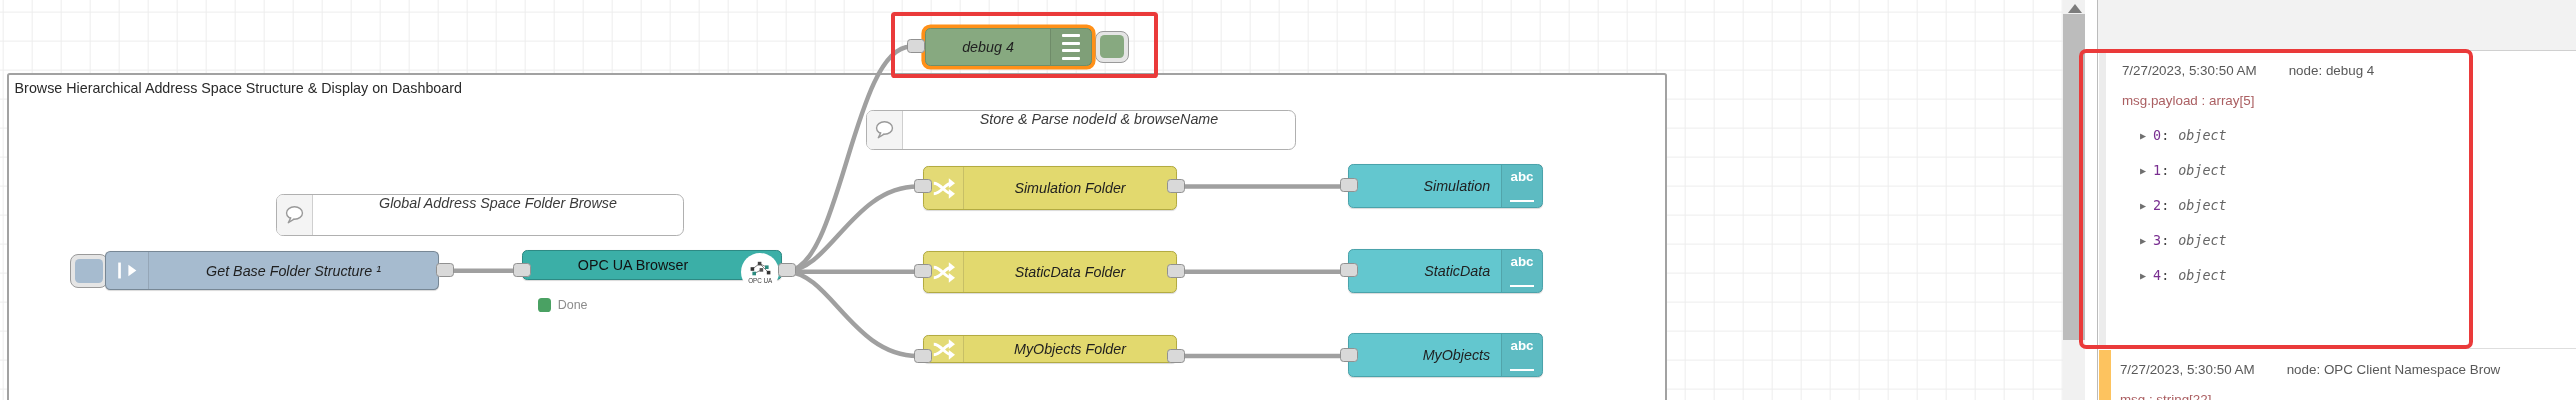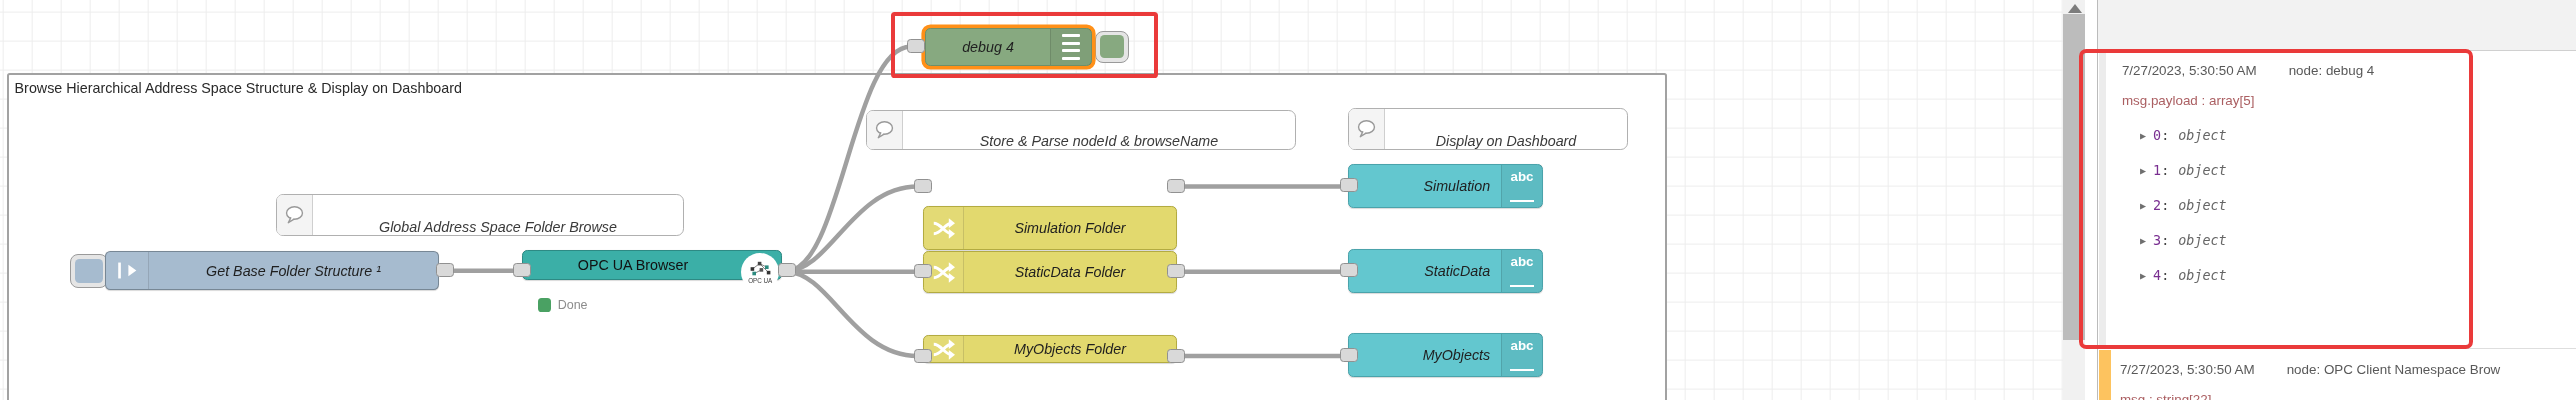--- a/index.html
+++ b/index.html
@@ -20,21 +20,21 @@
 
   .node{position:absolute;box-sizing:border-box;border-radius:5.4px;
     border:1.8px solid rgba(0,0,0,0.28);display:flex;align-items:center;z-index:3;
     box-shadow:0 0.9px 0.9px rgba(0,0,0,0.15);}
   .node .nlabel{flex:1;text-align:center;font-style:italic;font-size:14.3px;color:#1f1f1f;white-space:nowrap;}
   .icon-region{height:100%;display:flex;align-items:center;justify-content:center;box-sizing:border-box;}
   .icon-left{border-right:0.9px solid rgba(0,0,0,0.12);background:rgba(255,255,255,0.05);}
   .icon-right{border-left:0.9px solid rgba(0,0,0,0.12);background:rgba(0,0,0,0.06);}
 
   .comment{position:absolute;box-sizing:border-box;background:#fff;border:1.8px solid #b0b0b0;
-    border-radius:7.2px;display:flex;align-items:flex-end;z-index:3;}
+    border-radius:7.2px;display:flex;align-items:flex-start;z-index:3;}
   .comment .icon-region{width:36px;background:#f4f4f4;border-right:0.9px solid #cfcfcf;
     border-radius:5.4px 0 0 5.4px;}
   .comment .nlabel{flex:1;text-align:center;font-style:italic;font-size:14.3px;color:#3a3a3a;white-space:nowrap;}
 
   .port{position:absolute;width:18px;height:14.3px;background:#d9d9d9;border:1.8px solid #919191;
     border-radius:3.6px;box-sizing:border-box;z-index:4;}
 
   .ext-button{position:absolute;background:#e5e5e5;border:1.8px solid #9a9a9a;border-radius:8px;
     box-sizing:border-box;z-index:2;}
   .ext-button .inner{position:absolute;left:3.6px;right:3.6px;top:3.6px;bottom:3.6px;border-radius:4.5px;}
@@ -117,29 +117,20 @@
     <div class="comment" style="left:866px;top:110px;width:430px;height:40px;">
       <div class="icon-region">
         <svg width="23" height="21.5" viewBox="0 0 26 24">
           <ellipse cx="13" cy="10" rx="9" ry="7" fill="#fff" stroke="#9a9a9a" stroke-width="1.6"></ellipse>
           <path d="M9 15 L6 21 L13 16.6" fill="#fff" stroke="#9a9a9a" stroke-width="1.6" stroke-linejoin="round"></path>
         </svg>
       </div>
       <div class="nlabel">Store &amp; Parse nodeId &amp; browseName</div>
     </div>
 
-    <div class="comment" style="left:1348px;top:108px;width:280px;height:42px;">
-      <div class="icon-region">
-        <svg width="23" height="21.5" viewBox="0 0 26 24">
-          <ellipse cx="13" cy="10" rx="9" ry="7" fill="#fff" stroke="#9a9a9a" stroke-width="1.6"></ellipse>
-          <path d="M9 15 L6 21 L13 16.6" fill="#fff" stroke="#9a9a9a" stroke-width="1.6" stroke-linejoin="round"></path>
-        </svg>
-      </div>
-      <div class="nlabel">Display on Dashboard</div>
-    </div>
 
     <div class="ext-button" style="left:70px;top:254px;width:38px;height:34px;">
       <div class="inner" style="background:#a6bbcf;"></div>
     </div>
     <div class="node" style="left:105px;top:251px;width:334px;height:39px;background:#a6bbcf;">
       <div class="icon-region icon-left" style="width:43px;">
         <svg width="23" height="23" viewBox="0 0 26 26">
           <path d="M4 4 v18" stroke="#fff" stroke-width="3" fill="none"></path>
           <path d="M8 13 h6 V6.5 L23 13 L14 19.5 V13" fill="#fff"></path>
         </svg>
@@ -177,21 +168,21 @@
       <div class="nlabel">debug 4</div>
       <div class="icon-region icon-right debug-bars" style="width:41px;flex-direction:column;">
         <div></div>
           <div></div>
           <div></div>
           <div></div>
       </div>
     </div>
     <div class="port" style="left:907px;top:39px;"></div>
 
-    <div class="node" style="left:923px;top:166px;width:254px;height:44px;background:#e2d96e;border-color:#b3ab41;margin-top:40px;">
+    <div class="node" style="left:923px;top:166px;width:254px;height:44px;background:#e2d96e;border-color:#b3ab41;">
       <div class="icon-region icon-left" style="width:40px;">
         <svg width="23" height="23" viewBox="0 0 26 26">
           <path d="M2 7 C10 7 15 19 22 19" stroke="#fff" stroke-width="3.4" fill="none"></path>
           <path d="M2 19 C10 19 15 7 22 7" stroke="#fff" stroke-width="3.4" fill="none"></path>
           <path d="M19 13.5 L26 19 L19 24.5 Z" fill="#fff"></path>
           <path d="M19 1.5 L26 7 L19 12.5 Z" fill="#fff"></path>
         </svg>
       </div>
       <div class="nlabel">Simulation Folder</div>
     </div>

